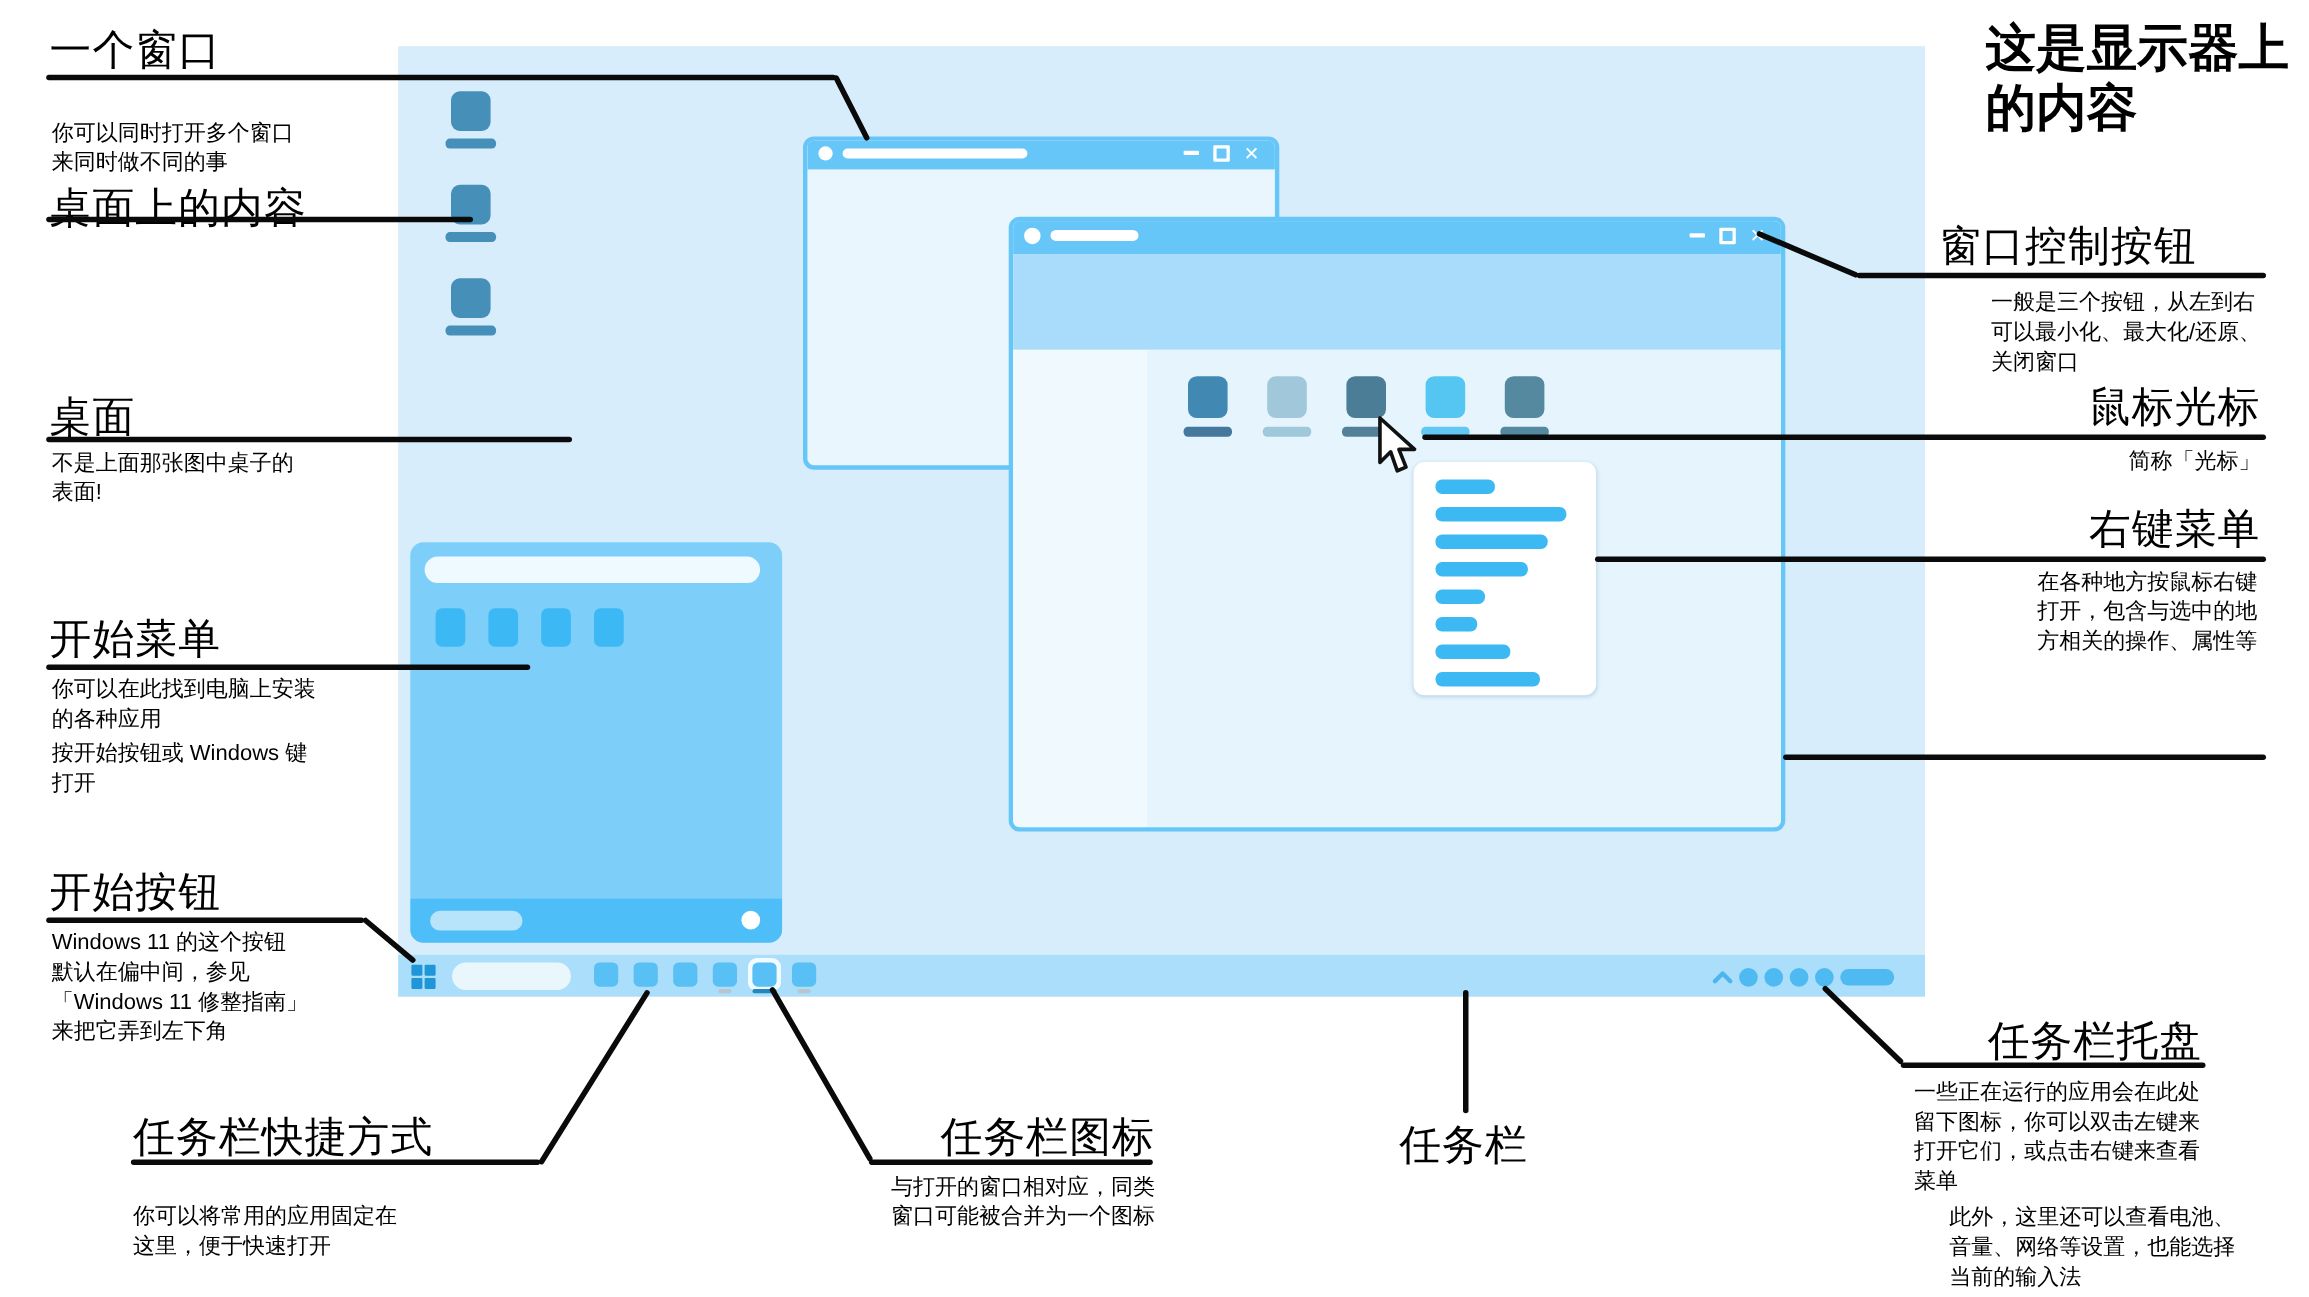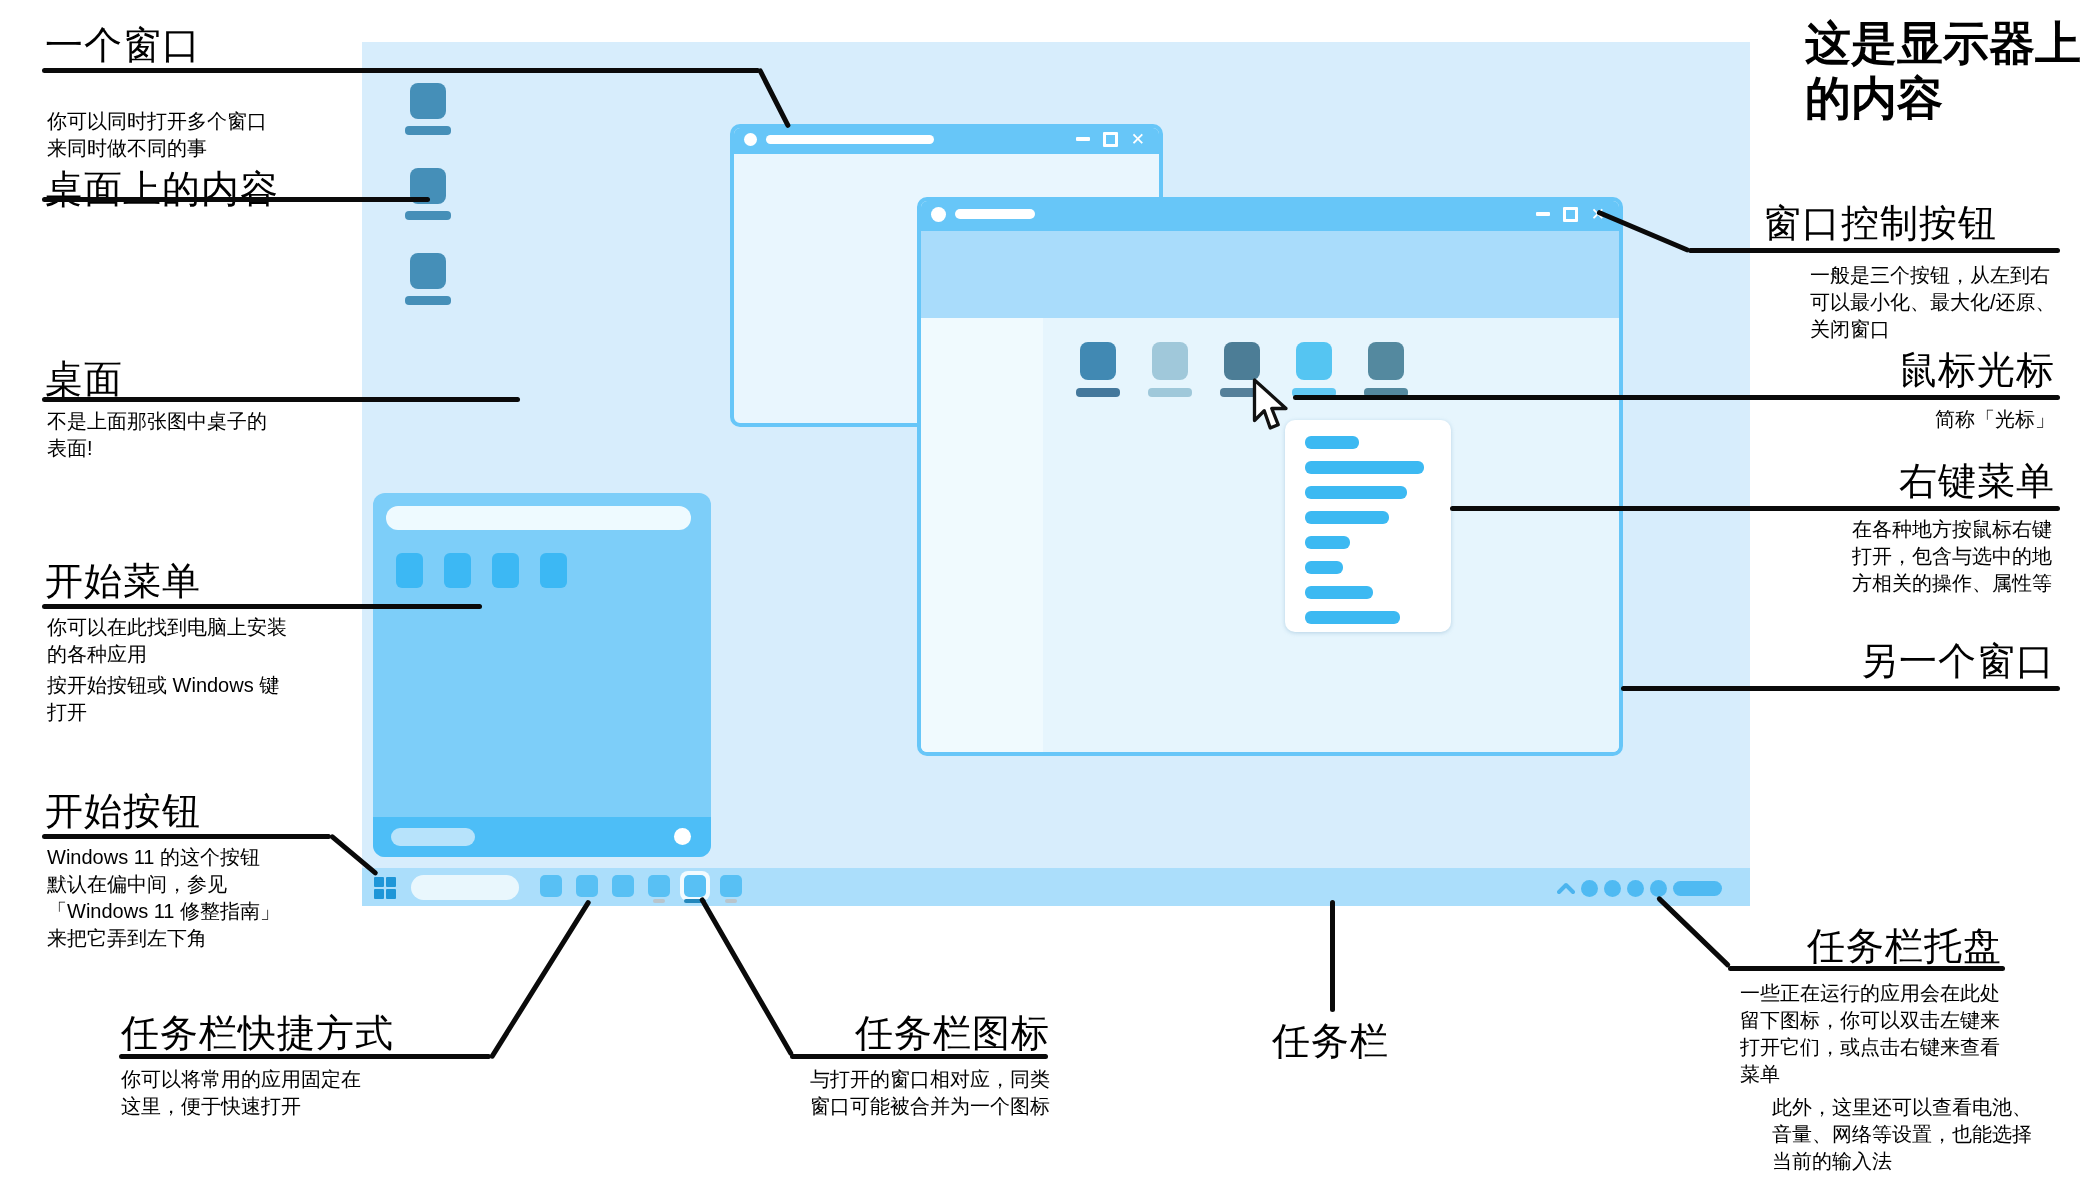--- a/index.html
+++ b/index.html
@@ -274,21 +274,21 @@
   <div class="ann-desc" style="left:47px;top:614px;">你可以在此找到电脑上安装
 的各种应用</div>
 
   <div class="ann-title" style="left:45px;top:786px;">开始按钮</div>
   <div class="ann-desc" style="left:47px;top:844px;">Windows 11 的这个按钮
 默认在偏中间，参见
 「Windows 11 修整指南」
 来把它弄到左下角</div>
 
   <div class="ann-title" style="left:121px;top:1008px;">任务栏快捷方式</div>
-  <div class="ann-desc" style="left:121px;top:1066px;">你可以将常用的应用固定在
+  <div class="ann-desc" style="left:121px;top:1093px;">你可以将常用的应用固定在
 这里，便于快速打开</div>
 
   <div class="ann-title t-right" style="left:698px;top:1008px;width:352px;">任务栏图标</div>
   <div class="ann-desc t-right" style="left:698px;top:1066px;width:352px;">与打开的窗口相对应，同类
 窗口可能被合并为一个图标</div>
 
   <div class="ann-title" style="left:1272px;top:1016px;">任务栏</div>
 
   <div class="monitor-title" style="left:1805px;top:16px;">这是显示器上
 的内容</div>
@@ -299,21 +299,20 @@
 关闭窗口</div>
 
   <div class="ann-title t-right" style="left:1755px;top:345px;width:300px;">鼠标光标</div>
   <div class="ann-desc t-right" style="left:1755px;top:406px;width:300px;">简称「光标」</div>
 
   <div class="ann-title t-right" style="left:1755px;top:456px;width:300px;">右键菜单</div>
   <div class="ann-desc" style="left:1852px;top:516px;width:220px;">在各种地方按鼠标右键
 打开，包含与选中的地
 方相关的操作、属性等</div>
 
-  <div class="ann-title t-right" style="left:1755px;top:636px;width:300px;">另一个窗口</div>
 
   <div class="ann-title t-right" style="left:1700px;top:921px;width:302px;">任务栏托盘</div>
   <div class="ann-desc" style="left:1740px;top:980px;width:360px;">一些正在运行的应用会在此处
 留下图标，你可以双击左键来
 打开它们，或点击右键来查看
 菜单</div>
   <div class="ann-desc" style="left:1740px;top:1094px;width:360px;margin-left:32px;">此外，这里还可以查看电池、
 音量、网络等设置，也能选择
 当前的输入法</div>
 

